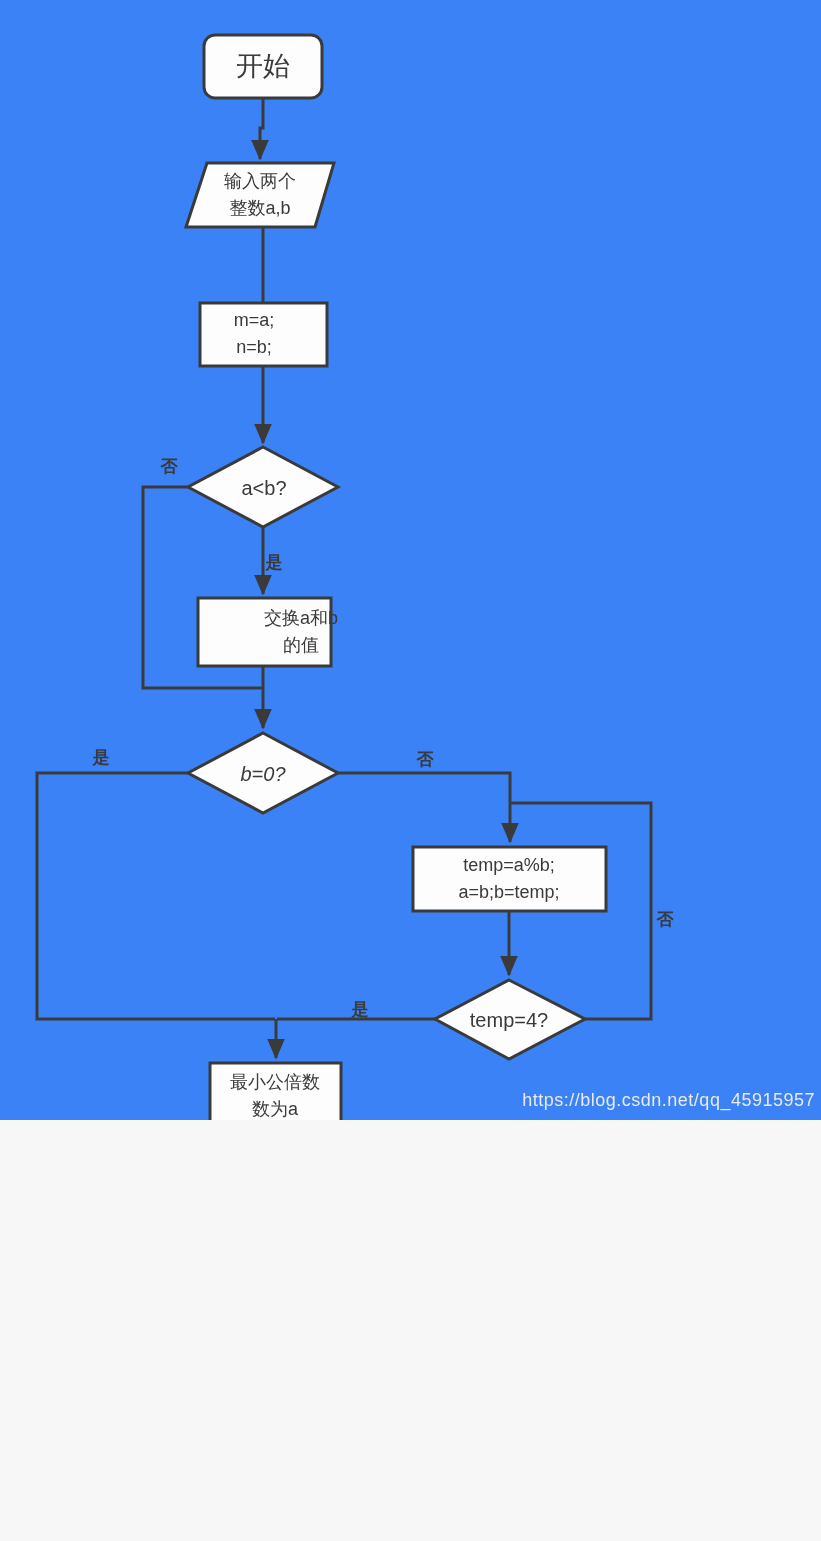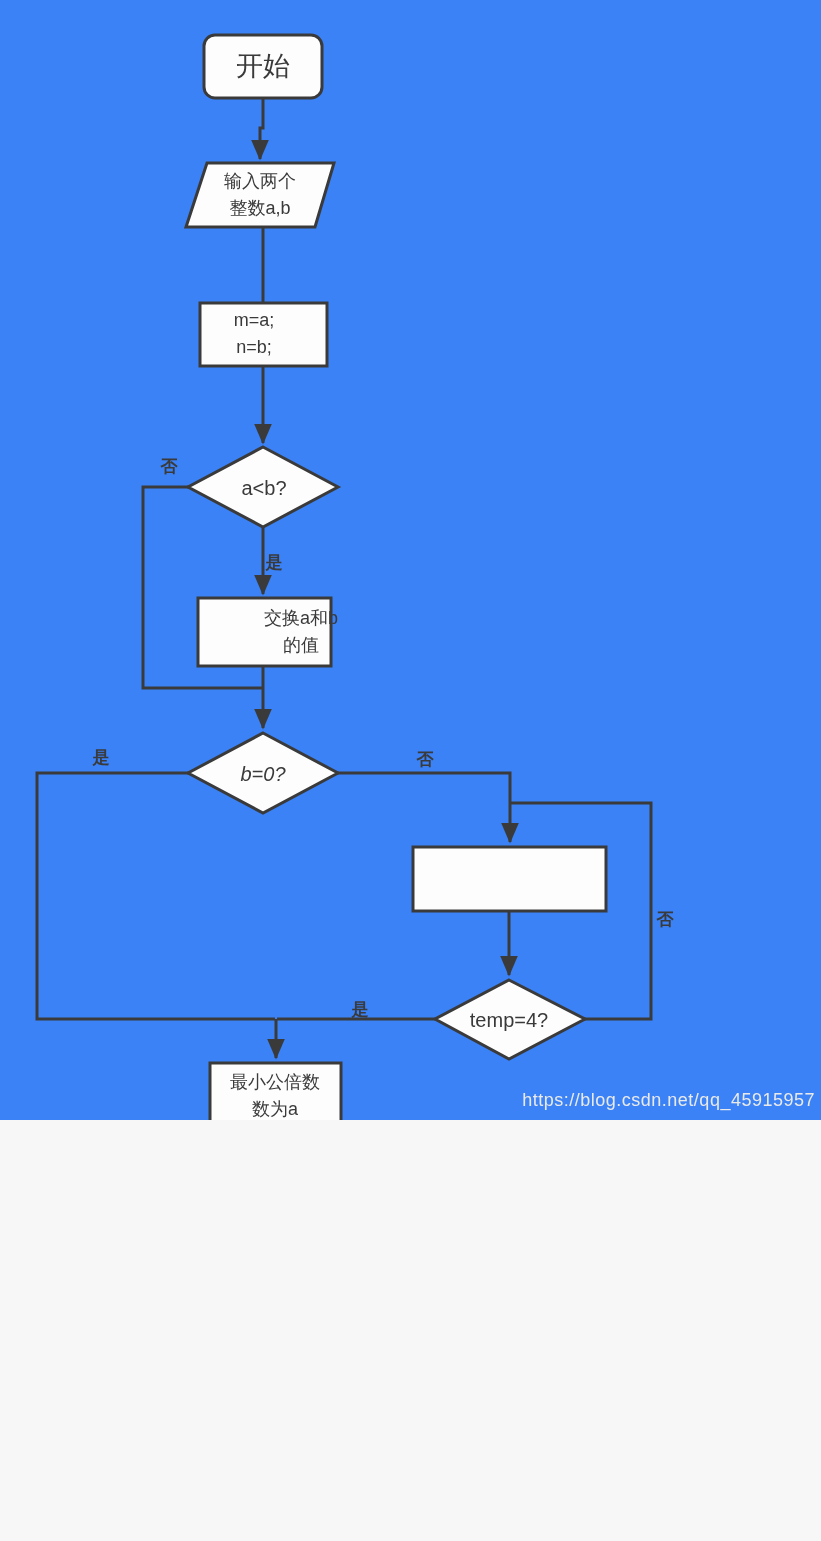--- a/index.html
+++ b/index.html
@@ -104,20 +104,24 @@
 
   <div class="node-label decision" style="left:264px; top:488px;">a&lt;b?</div>
 
   <div class="node-label" style="left:264px; top:632px;margin-left:37px;">
     <span style="display:block">交换a和b</span>
     <span style="display:block">的值</span>
   </div>
 
   <div class="node-label decision" style="left:263px; top:774px;font-style:italic;">b=0?</div>
 
+  <div class="node-label" style="left:509px; top:879px;">
+    <span style="display:block">temp=a%b;</span>
+    <span style="display:block">a=b;b=temp;</span>
+  </div>
 
   <div class="node-label decision" style="left:509px; top:1020px;">temp=4?</div>
 
   <div class="node-label" style="left:275px; top:1096px;">
     <span style="display:block">最小公倍数</span>
     <span style="display:block">数为a</span>
   </div>
 
 
 

